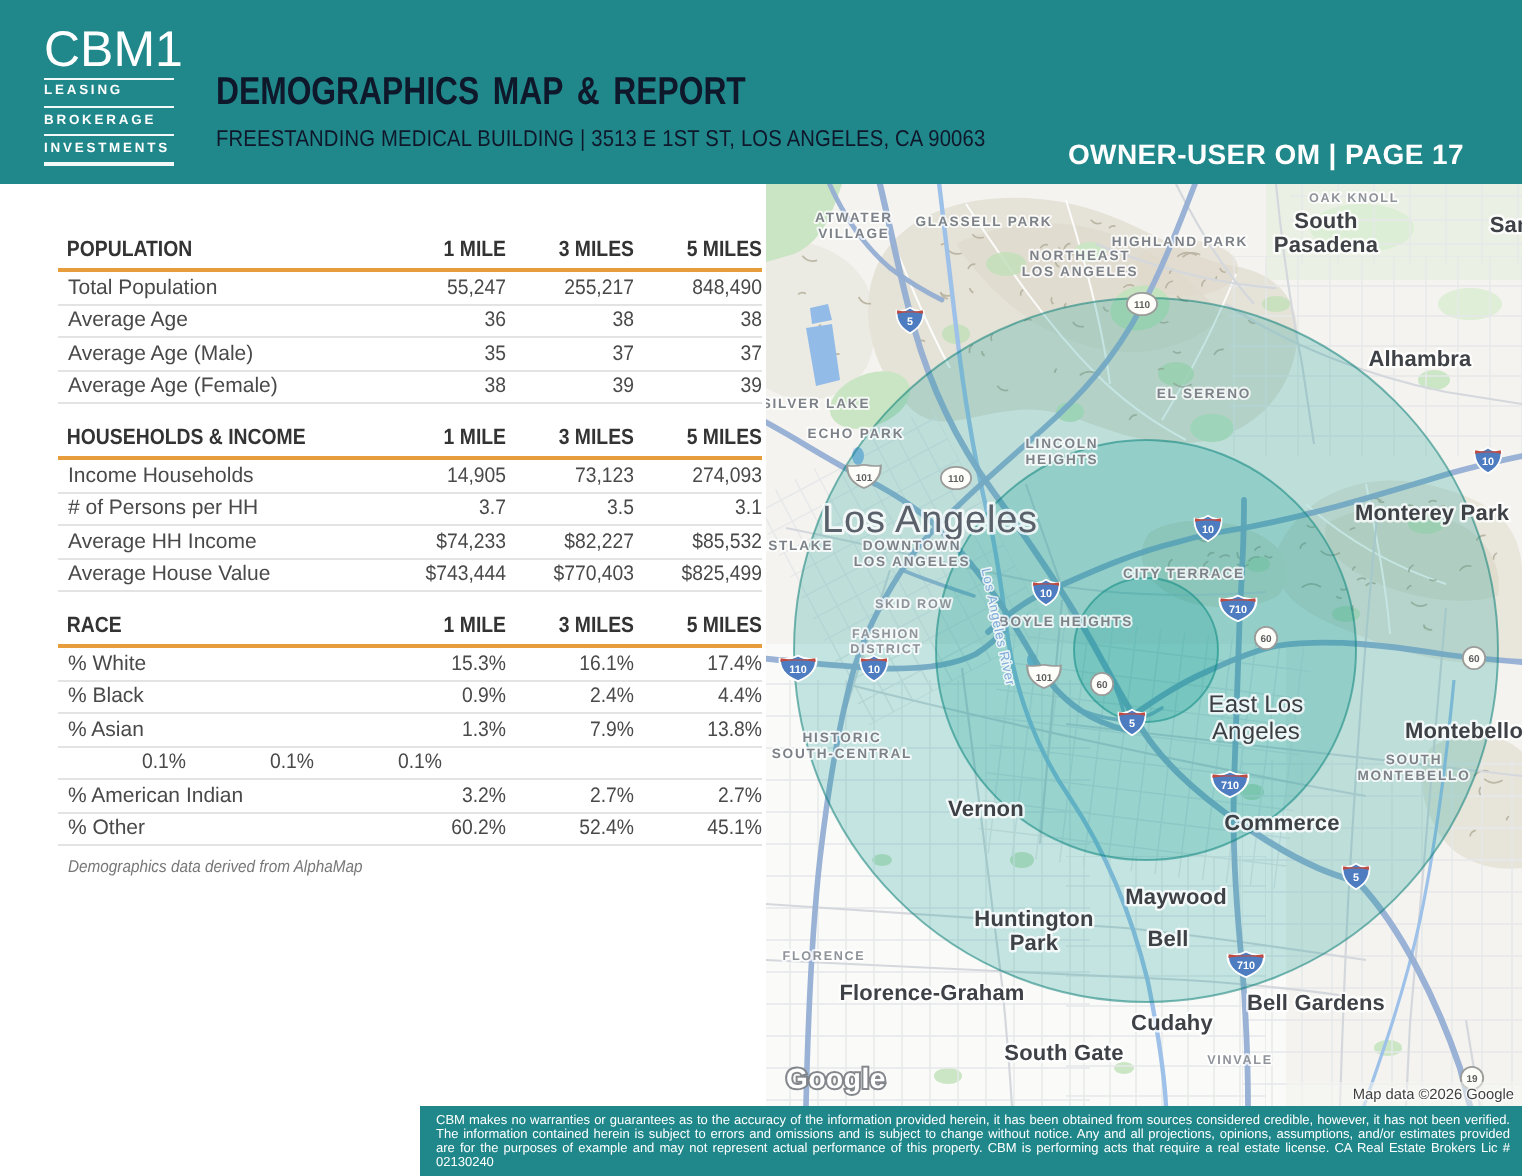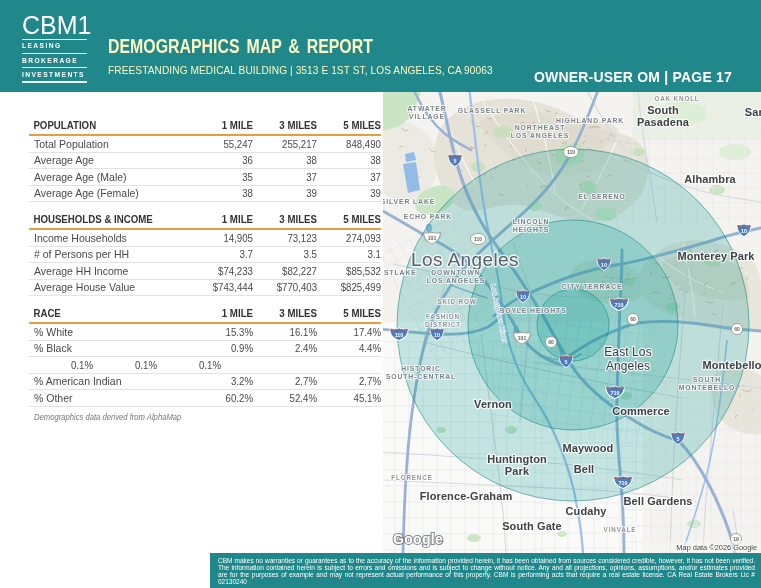--- a/index.html
+++ b/index.html
@@ -6,21 +6,21 @@
   html,body { background:#ffffff; }
   body { font-family:"Liberation Sans", sans-serif; }
   .page { position:relative; width:761px; height:588px; overflow:hidden; background:#ffffff; }
 
   
   .header { position:absolute; left:0; top:0; width:761px; height:92px; background:#20888b; }
   .logo { position:absolute; left:22px; top:14.5px; width:65px; color:#ffffff; }
   .logo-name { font-size:25px; font-weight:normal; letter-spacing:0px; line-height:21.5px; }
   .logo-rule { height:1.3px; background:#ffffff; margin:2.5px 0; opacity:.95; }
   .logo-line { font-size:6.7px; font-weight:bold; letter-spacing:1.4px; line-height:8px; }
-  .title-block { position:absolute; left:108px; top:36px; color:#fef9c3; }
+  .title-block { position:absolute; left:108px; top:36px; color:#0f172a; }
   .page-title { font-size:19.5px; font-weight:bold; letter-spacing:0px; word-spacing:3px; line-height:20px; transform:scaleX(0.815); transform-origin:0 50%; white-space:nowrap; }
   .page-subtitle { font-size:11.5px; font-weight:normal; margin-top:7.5px; letter-spacing:0.1px; transform:scaleX(0.88); transform-origin:0 50%; white-space:nowrap; }
   .page-label { position:absolute; right:29px; top:69px; color:#ffffff; font-size:14px; font-weight:bold; letter-spacing:0.2px; }
 
   
   .tables { position:absolute; left:29px; top:92px; width:352px; }
   .dtable { margin-top:11px; }
   .dtable:first-child { margin-top:27px; }
   .thead { display:flex; align-items:flex-end; border-bottom:2px solid #e79d3c; padding:0 0 3px 0; height:17px; }
   .trow { display:flex; align-items:center; border-bottom:1px solid #e3e3e3; height:16.5px; }
@@ -141,20 +141,26 @@
           <div class="tlabel">% White</div>
           <div class="tval">15.3%</div>
           <div class="tval">16.1%</div>
           <div class="tval">17.4%</div>
         </div>
         <div class="trow">
           <div class="tlabel">% Black</div>
           <div class="tval">0.9%</div>
           <div class="tval">2.4%</div>
           <div class="tval">4.4%</div>
+        </div>
+        <div class="trow">
+          <div class="tlabel">% Asian</div>
+          <div class="tval">1.3%</div>
+          <div class="tval">7.9%</div>
+          <div class="tval">13.8%</div>
         </div>
         <div class="trow">
           <div class="tval">0.1%</div>
           <div class="tval">0.1%</div>
           <div class="tval">0.1%</div>
         </div>
         <div class="trow">
           <div class="tlabel">% American Indian</div>
           <div class="tval">3.2%</div>
           <div class="tval">2.7%</div>

